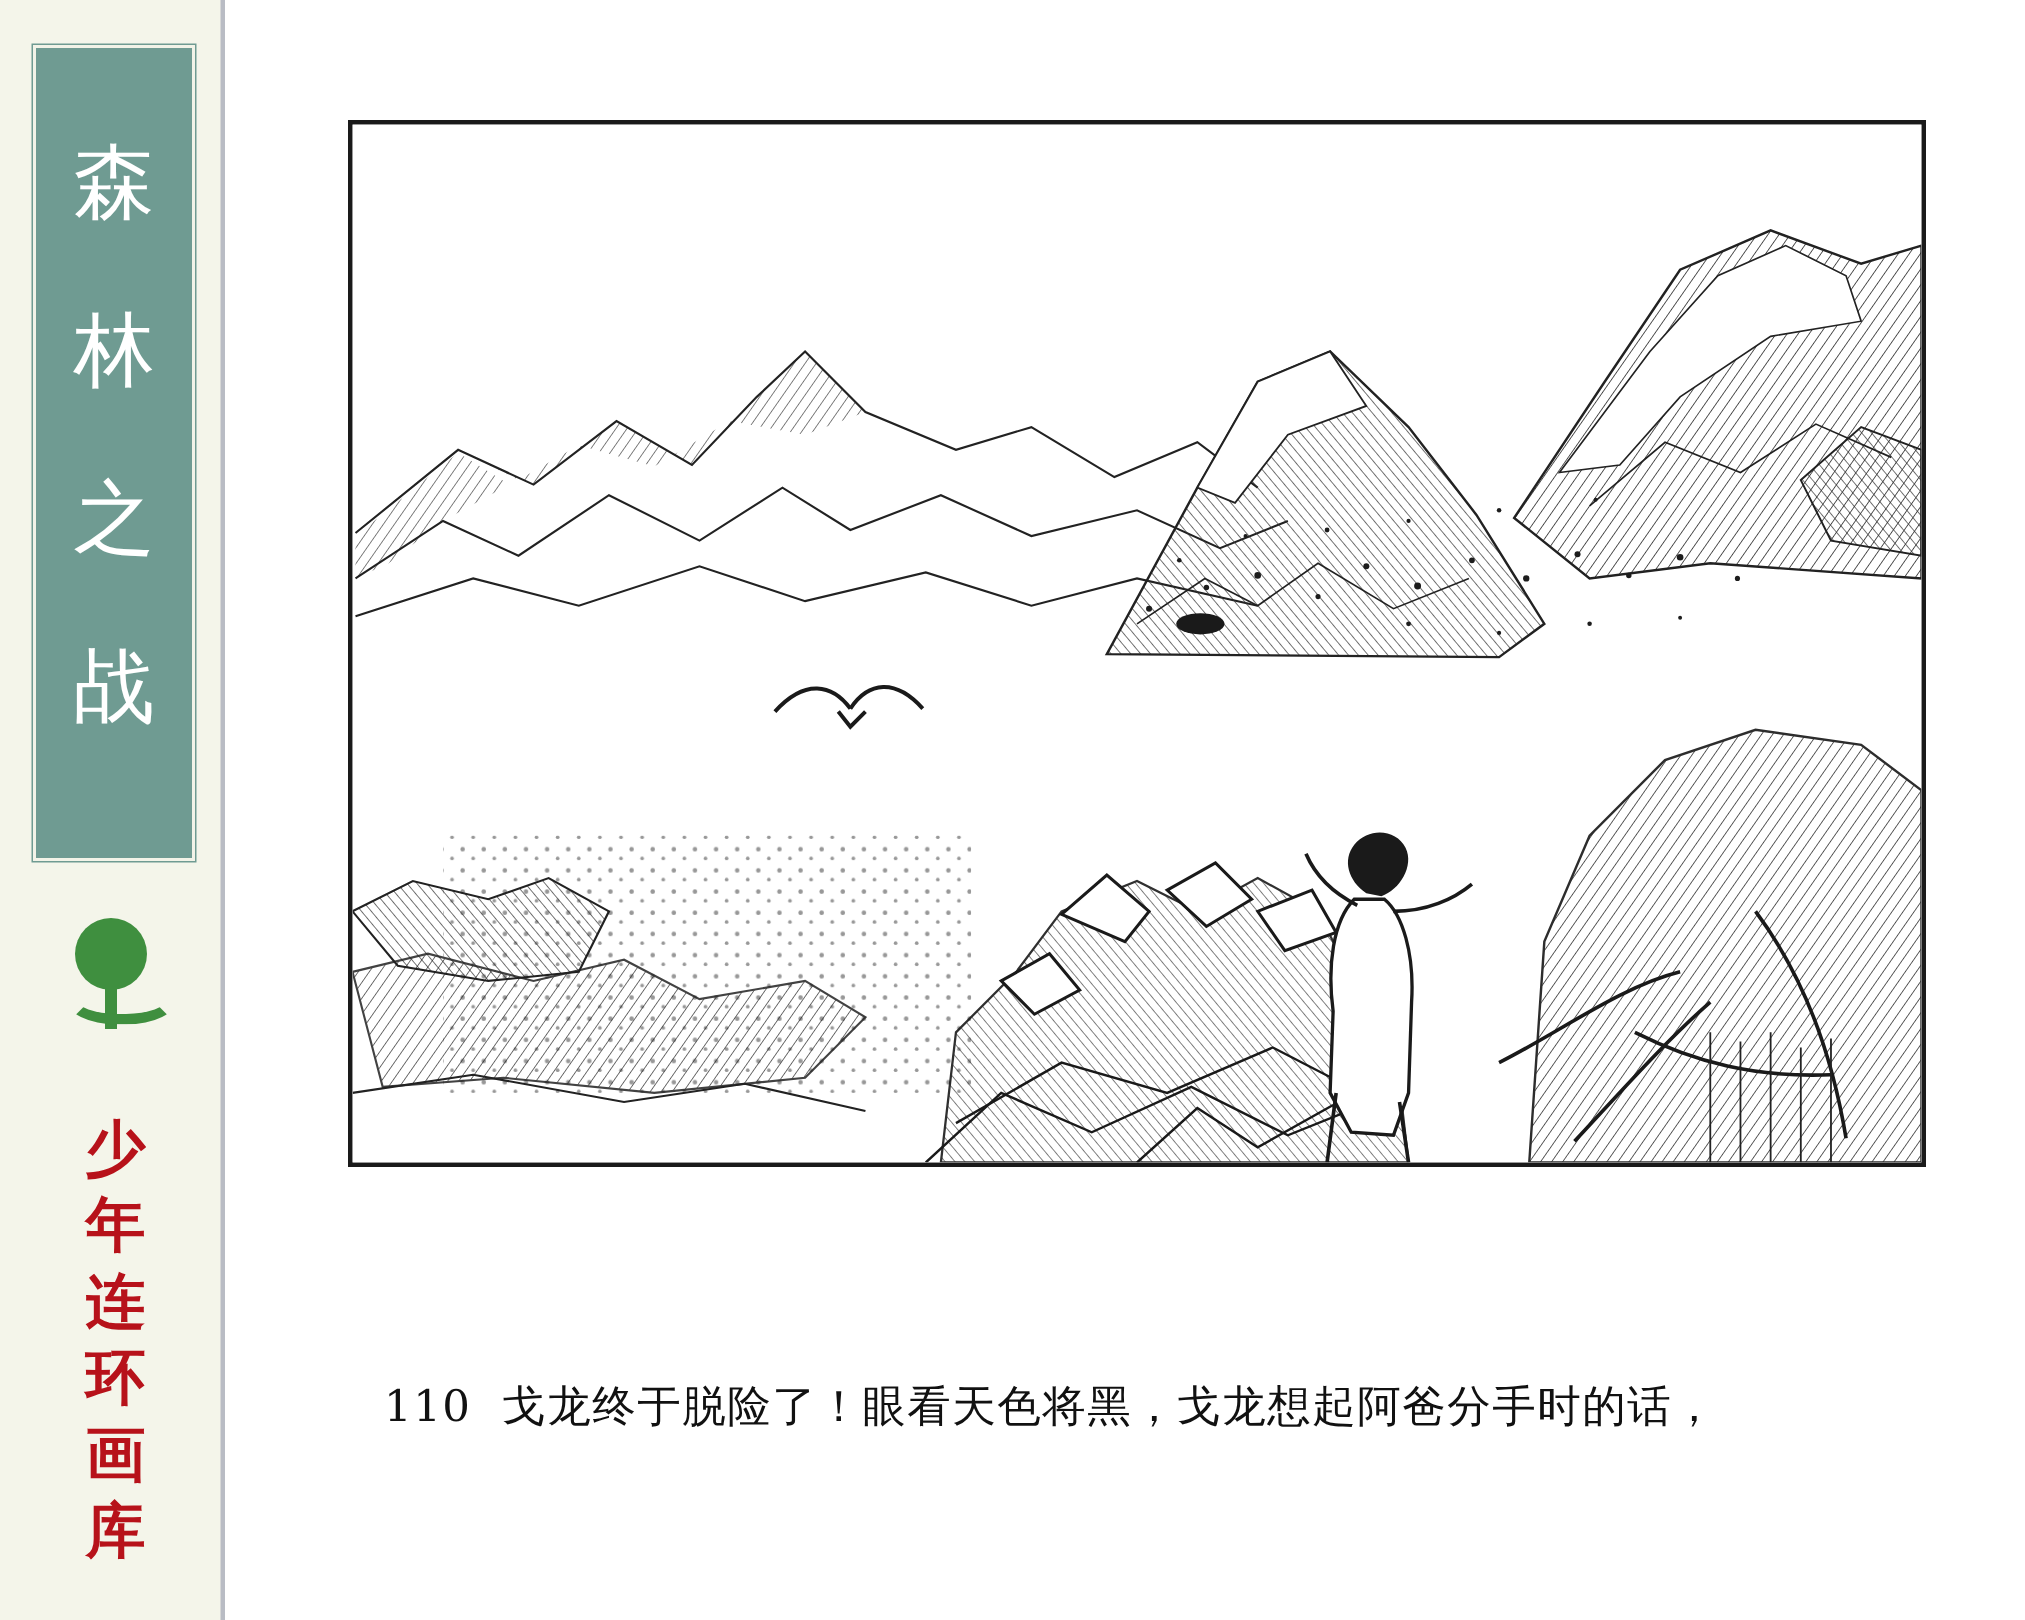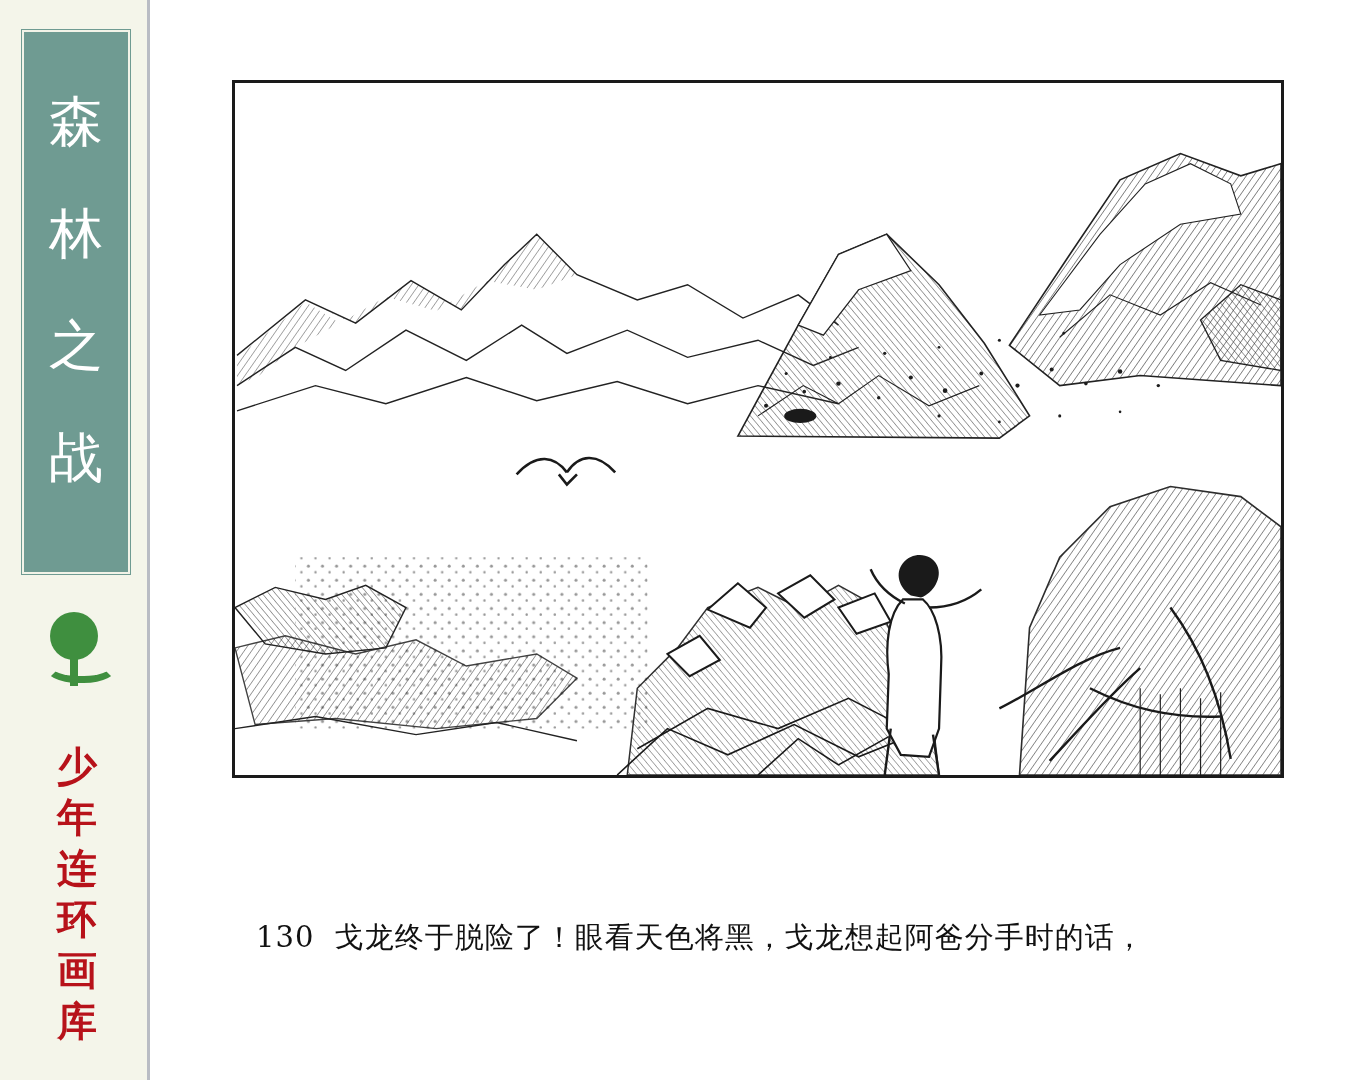--- a/index.html
+++ b/index.html
@@ -296,19 +296,19 @@
           <path d="M672 508 C660 500 656 486 664 476 C674 464 692 466 698 478 C704 490 694 506 682 510 Z" fill="#1a1a1a"></path>
           <path d="M664 512 C650 526 646 556 650 586 L648 640 L662 666 L690 668 L700 640 L702 580 C704 548 696 522 684 512 Z" fill="#ffffff" stroke="#1a1a1a" stroke-width="2.2"></path>
           <path d="M666 516 C650 508 638 496 632 482" stroke="#1a1a1a" stroke-width="2.4" fill="none"></path>
           <path d="M690 520 C712 520 730 512 742 502" stroke="#1a1a1a" stroke-width="2.4" fill="none"></path>
           <path d="M652 640 L646 686 M694 646 L700 686" stroke="#1a1a1a" stroke-width="2.4" fill="none"></path>
         </g>
       </svg>
     </div>
 
     <div class="caption">
-      <span class="line first">130  戈龙终于脱险了！眼看天色将黑，戈龙想起阿爸分手时的话，</span>
+      <span class="line first">110  戈龙终于脱险了！眼看天色将黑，戈龙想起阿爸分手时的话，</span>
       <span class="line">攀上一棵高树的尖顶，看看糯茶山在哪里。这时，在他头顶上有一</span>
       
     </div>
 
   </div>
 </div>
 
 </body></html>

